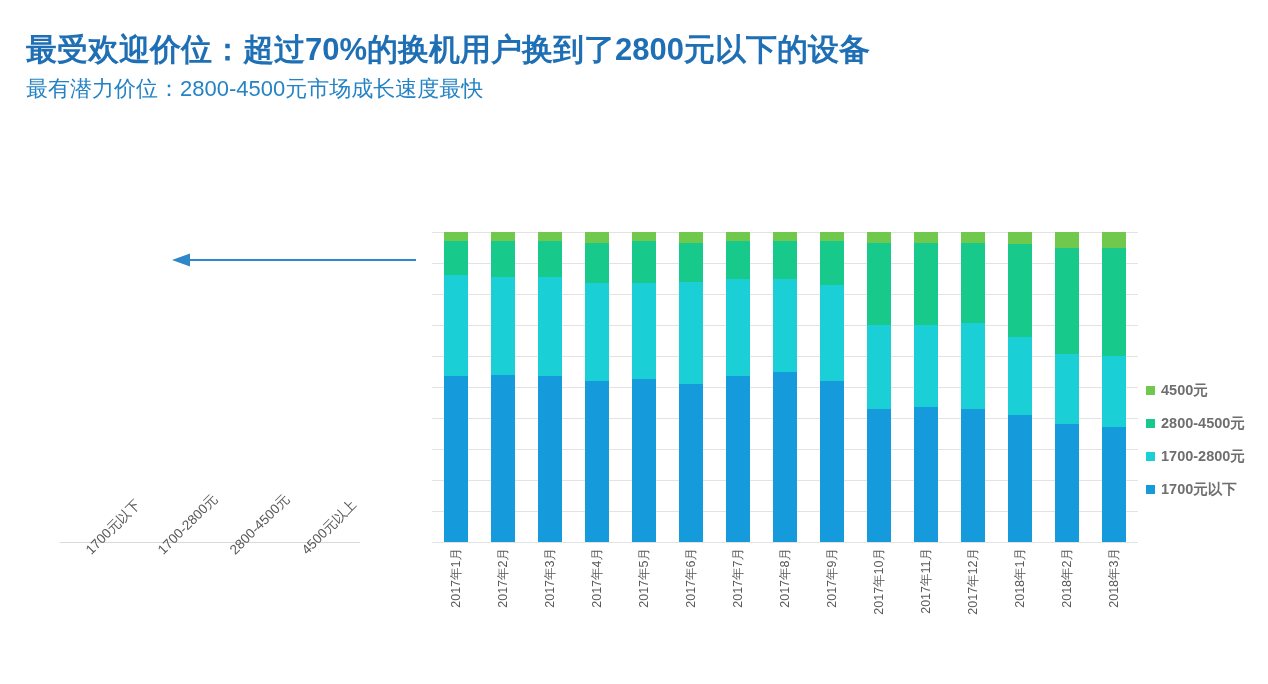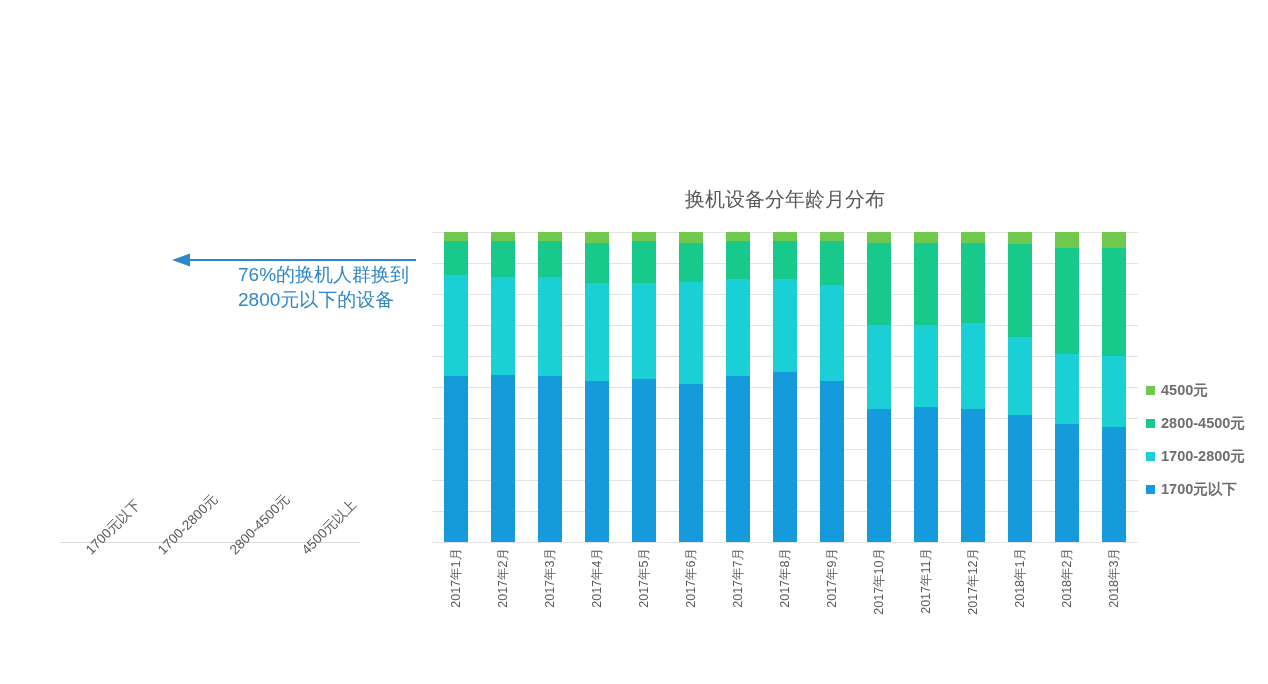--- a/index.html
+++ b/index.html
@@ -93,37 +93,39 @@
   #legend { position: absolute; left: 1146px; top: 381px; font-weight: bold; }
   .legend-row { display: flex; align-items: center; margin-bottom: 14px; }
   .legend-swatch { width: 9px; height: 9px; margin-right: 6px; flex: 0 0 auto; }
   .legend-label { font-size: 14.5px; color: #6E6E6E; white-space: nowrap; }
 </style>
 </head>
 <body>
 
 <div id="slide">
 
+  <div id="headline">
+    <div id="title">最受欢迎价位：超过70%的换机用户换到了2800元以下的设备</div>
+    <div id="subtitle">最有潜力价位：2800-4500元市场成长速度最快</div>
+  </div>
 
   <div id="left-chart">
     <div id="left-baseline"></div>
   <div class="xlabel-l" style="left: 82px;">1700元以下</div>
       <div class="xlabel-l" style="left: 154px;">1700-2800元</div>
       <div class="xlabel-l" style="left: 226px;">2800-4500元</div>
       <div class="xlabel-l" style="left: 298px;">4500元以上</div>
     </div>
 
   <svg id="callout-arrow" width="248" height="20">
     <line x1="20" y1="10" x2="246" y2="10" stroke="#2E87C8" stroke-width="2"></line>
     <polygon points="2,10 20,3.5 20,16.5" fill="#2E87C8"></polygon>
   </svg>
-  <div id="callout-text">76%的换机人群换到2800元以下的设备</div>
 
   <div id="right-chart">
-    <div id="right-title">换机设备分年龄月分布</div>
     <div id="right-plot">
         <div class="gridline" style="top: 310px;"></div>
         <div class="gridline" style="top: 279px;"></div>
         <div class="gridline" style="top: 248px;"></div>
         <div class="gridline" style="top: 217px;"></div>
         <div class="gridline" style="top: 186px;"></div>
         <div class="gridline" style="top: 155px;"></div>
         <div class="gridline" style="top: 124px;"></div>
         <div class="gridline" style="top: 93px;"></div>
         <div class="gridline" style="top: 62px;"></div>

